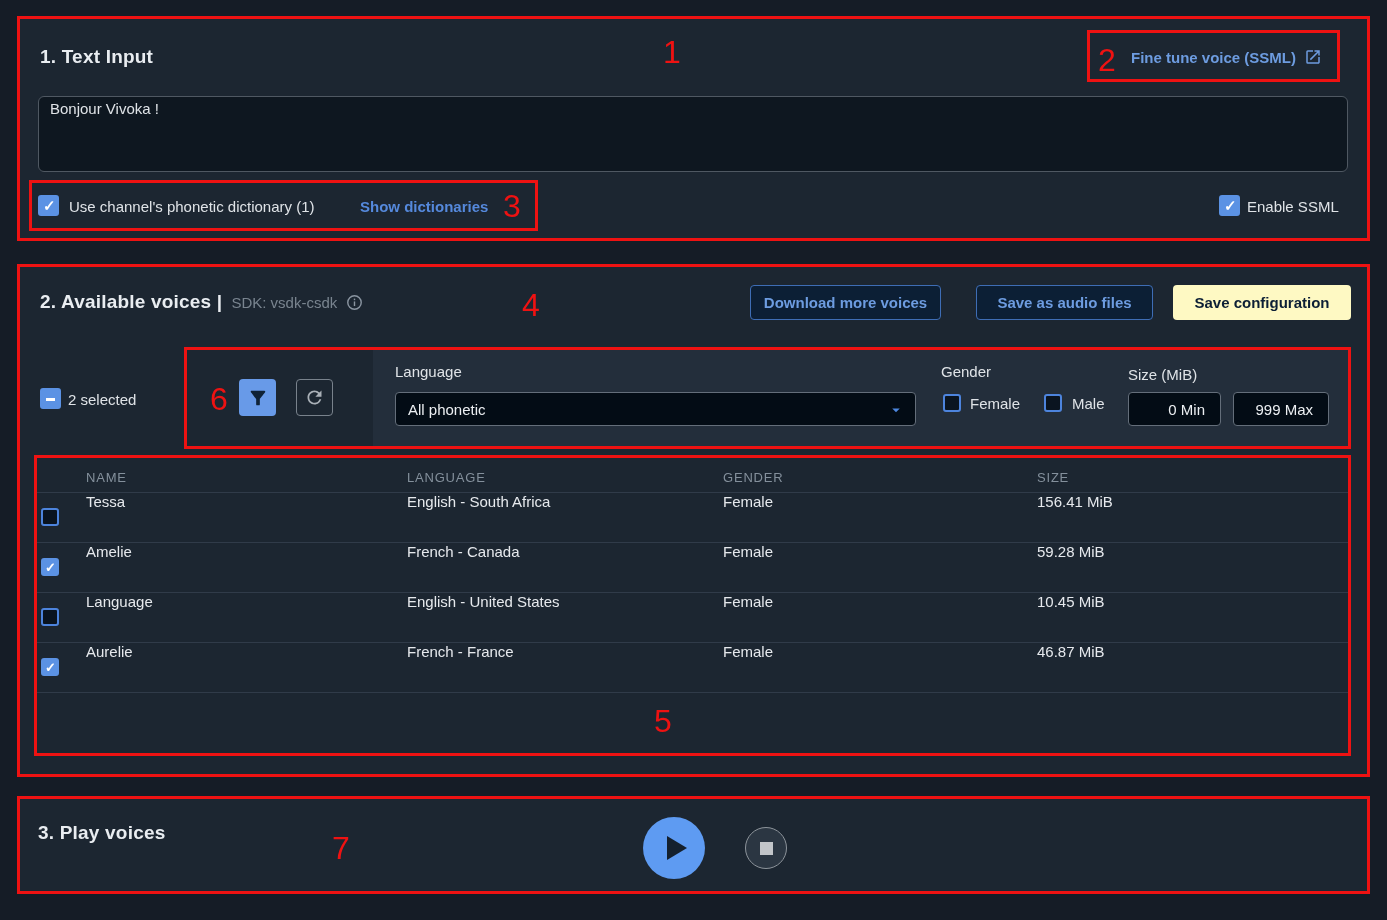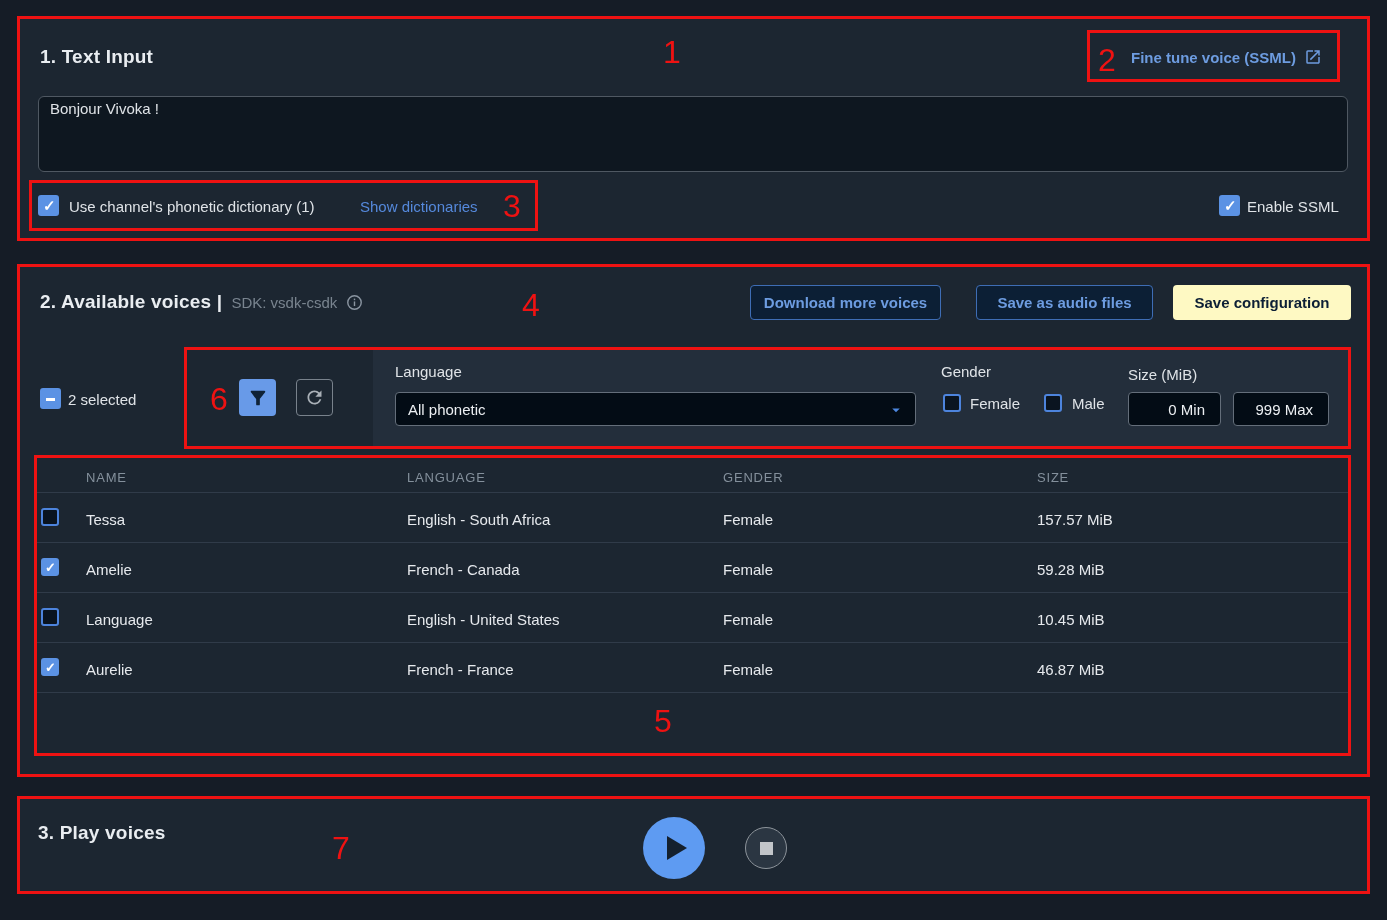--- a/index.html
+++ b/index.html
@@ -7,21 +7,21 @@
     font-family:"Liberation Sans", sans-serif; }
   .abs { position:absolute; }
   #stage { position:relative; width:1387px; height:920px; background:#151c26; }
 
   .panel { position:absolute; background:#1c2631; }
 
   .sec-title { font-size:19px; font-weight:700; color:#e9edf1; letter-spacing:.2px; }
   .gray { color:#79848f; font-weight:400; }
 
   .link { color:#6d9ce0; font-size:15px; font-weight:600; cursor:pointer; }
-  .link2 { color:#5589dc; font-size:15px; font-weight:400; cursor:pointer; }
+  .link2 { color:#5589dc; font-size:15px; font-weight:700; cursor:pointer; }
 
   textarea.txt { position:absolute; background:#0e1720; border:1px solid #4f5862;
     border-radius:6px; color:#dfe3e7; font-size:15px; font-family:"Liberation Sans",sans-serif;
     padding:3px 11px; resize:none; outline:none; }
 
   
   .cb { position:absolute; width:21px; height:21px; border-radius:3px;
     background:#0a1420; border:2px solid #4d84dd; cursor:pointer; }
   .cb.checked { background:#5b92e4; border-color:#5b92e4; }
   .cb.checked::after { content:"✓"; position:absolute; left:3px; top:0px;
@@ -54,21 +54,21 @@
   .field { position:absolute; background:#030c15; border:1px solid #646e7a;
     border-radius:4px; color:#eceff2; font-size:15px; display:flex; align-items:center; }
   input.numfield { position:absolute; background:#030c15; border:1px solid #646e7a;
     border-radius:4px; color:#eceff2; font-size:15px; text-align:right;
     padding-right:15px; font-family:"Liberation Sans",sans-serif; outline:none; }
 
   
   .thead-cell { position:absolute; top:10px; font-size:13px; color:#84909c;
     letter-spacing:.8px; font-weight:400; }
   .trow { position:relative; height:50px; border-top:1px solid #303b49; cursor:pointer; }
-  .trow .cell { position:absolute; top:18px; font-size:15px; color:#e6e9ed; }
+  .trow .cell { position:absolute; top:0; font-size:15px; color:#e6e9ed; }
   .trow .rcb { top:15px; left:6px; }
   .c-name { left:51px; } .c-lang { left:372px; } .c-gender { left:688px; } .c-size { left:1002px; }
 
   
   .play-btn { position:absolute; width:62px; height:62px; border-radius:50%;
     background:#5e9bf2; cursor:pointer; display:flex; align-items:center; justify-content:center; }
   .play-tri { width:0; height:0; border-left:20px solid #14202d;
     border-top:12px solid transparent; border-bottom:12px solid transparent; margin-left:6px; }
   .stop-btn { position:absolute; width:42px; height:42px; border-radius:50%;
     background:#2b3642; border:1px solid #8d949b; cursor:pointer;
@@ -173,21 +173,21 @@
         <span class="thead-cell" style="left:372px;">LANGUAGE</span>
         <span class="thead-cell" style="left:688px;">GENDER</span>
         <span class="thead-cell" style="left:1002px;">SIZE</span>
       </div>
       <div>
           <div class="trow">
             <span class="cb small rcb abs" style="position: absolute;"></span>
             <span class="cell c-name">Tessa</span>
             <span class="cell c-lang">English - South Africa</span>
             <span class="cell c-gender">Female</span>
-            <span class="cell c-size">157.57 MiB</span>
+            <span class="cell c-size">156.41 MiB</span>
           </div>
           <div class="trow">
             <span class="cb small rcb abs checked" style="position: absolute;"></span>
             <span class="cell c-name">Amelie</span>
             <span class="cell c-lang">French - Canada</span>
             <span class="cell c-gender">Female</span>
             <span class="cell c-size">59.28 MiB</span>
           </div>
           <div class="trow">
             <span class="cb small rcb abs" style="position: absolute;"></span>

